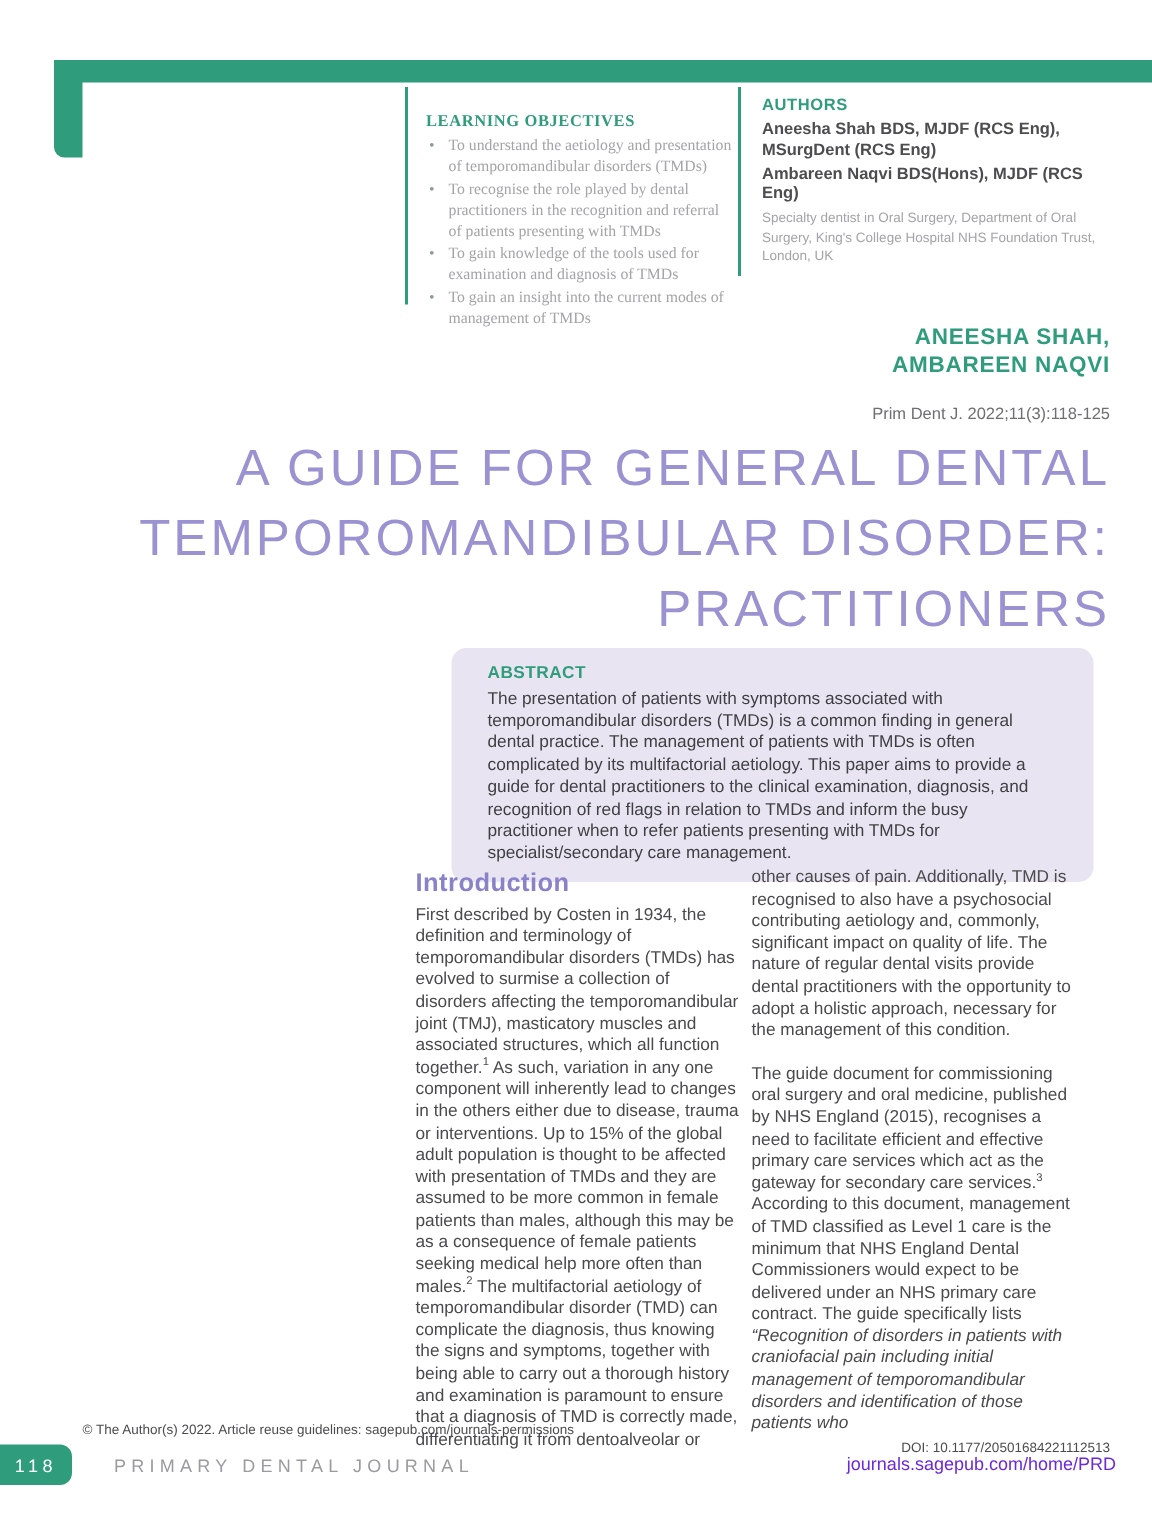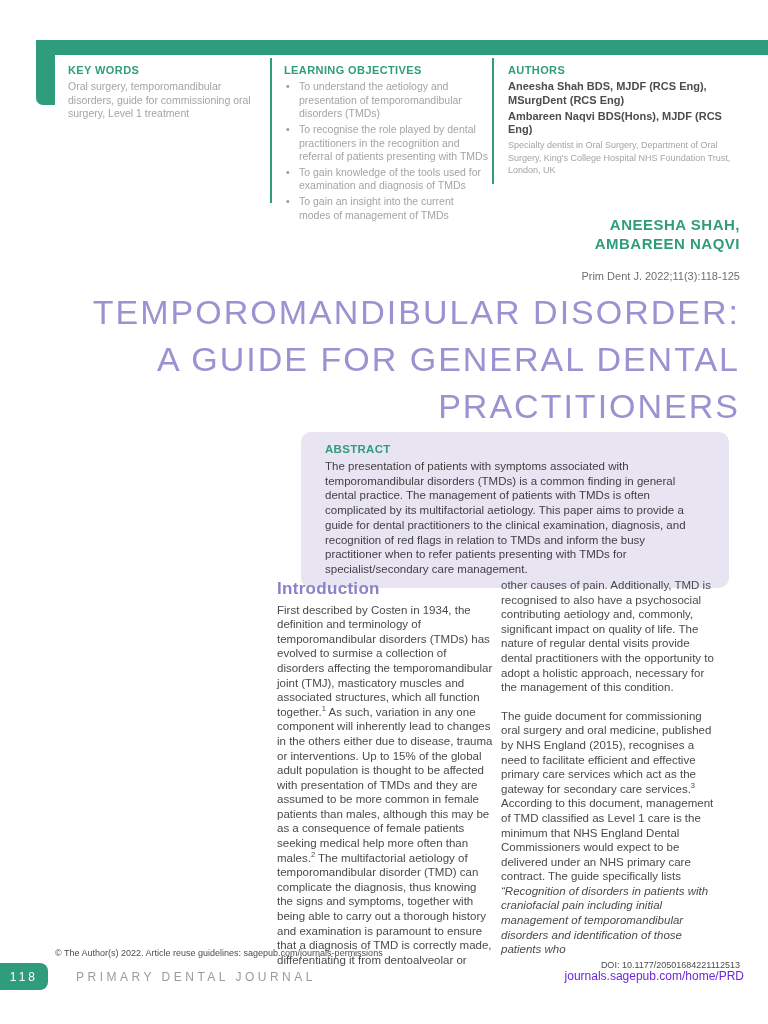--- a/index.html
+++ b/index.html
@@ -12,21 +12,21 @@
   .band-v { position:absolute; left:36px; top:40px; width:19px; height:65px; background:#2f9d7c; border-radius:0 0 0 7px; }
 
   
   .hdr-col { position:absolute; }
   .sec-title { color:#2f9d7c; font-weight:bold; font-size:11px; letter-spacing:.4px; margin:0 0 4px 0; }
   .kw { left:68px; top:64px; width:198px; }
   .muted { color:#a4a4a8; font-size:10.5px; line-height:1.3; }
   .vdiv { position:absolute; width:2px; background:#2f9d7c; }
   .vdiv1 { left:270px; top:58px; height:145px; }
   .vdiv2 { left:492px; top:58px; height:126px; }
-  .lo { left:284px; top:64px; width:204px; }
+  .lo { left:284px; top:75px; width:204px;font-family:Liberation Serif, serif; }
   .lo ul { list-style:none; margin:0; padding:0; }
   .lo li { color:#a4a4a8; font-size:10.5px; line-height:1.3; padding-left:15px; position:relative; margin-bottom:2px; }
   .lo li::before { content:"\2022"; position:absolute; left:2px; color:#8d9a9c; }
   .au { left:508px; top:64px; width:234px; }
   .au-name { font-weight:bold; color:#4d4d50; font-size:11px; line-height:1.25; margin:0 0 2px 0; }
   .au-affil { color:#a4a4a8; font-size:9px; line-height:1.4; margin:0 0 9px 0; }
 
   
   .byline { position:absolute; right:28px; top:216px; text-align:right; }
   .byline-name { color:#2f9d7c; font-weight:bold; font-size:15px; line-height:1.25; letter-spacing:.5px; }
@@ -59,24 +59,20 @@
   .journal-url  { position:absolute; right:24px; top:969px; font-size:12px; color:#6d28d9; }
 </style>
 </head>
 <body>
 
 <div class="page">
 
   <div class="band-h"></div>
   <div class="band-v"></div>
 
-  <div class="hdr-col kw">
-    <div class="sec-title">KEY WORDS</div>
-    <div class="muted">Oral surgery, temporomandibular disorders, guide for commissioning oral surgery, Level 1 treatment</div>
-  </div>
 
   <div class="vdiv vdiv1"></div>
 
   <div class="hdr-col lo">
     <div class="sec-title">LEARNING OBJECTIVES</div>
     <ul>
       <li>To understand the aetiology and presentation of temporomandibular disorders (TMDs)</li>
       <li>To recognise the role played by dental practitioners in the recognition and referral of patients presenting with TMDs</li>
       <li>To gain knowledge of the tools used for examination and diagnosis of TMDs</li>
       <li>To gain an insight into the current modes of management of TMDs</li>
@@ -92,22 +88,22 @@
     <p class="au-affil">Specialty dentist in Oral Surgery, Department of Oral Surgery, King's College Hospital NHS Foundation Trust, London, UK</p>
   </div>
 
   <div class="byline">
     <div class="byline-name">ANEESHA SHAH,</div>
     <div class="byline-name">AMBAREEN NAQVI</div>
     <div class="byline-cite">Prim Dent J. 2022;11(3):118-125</div>
   </div>
 
   <div class="main-title">
+    <div>A GUIDE FOR GENERAL DENTAL</div>
     <div>TEMPOROMANDIBULAR DISORDER:</div>
-    <div>A GUIDE FOR GENERAL DENTAL</div>
     <div>PRACTITIONERS</div>
   </div>
 
   <div class="abstract">
     <div class="abstract-title">ABSTRACT</div>
     <div class="abstract-text">The presentation of patients with symptoms associated with temporomandibular disorders (TMDs) is a common finding in general dental practice. The management of patients with TMDs is often complicated by its multifactorial aetiology. This paper aims to provide a guide for dental practitioners to the clinical examination, diagnosis, and recognition of red flags in relation to TMDs and inform the busy practitioner when to refer patients presenting with TMDs for specialist/secondary care management.</div>
   </div>
 
   <div class="col col-left">
     <h2 class="intro-h">Introduction</h2>

